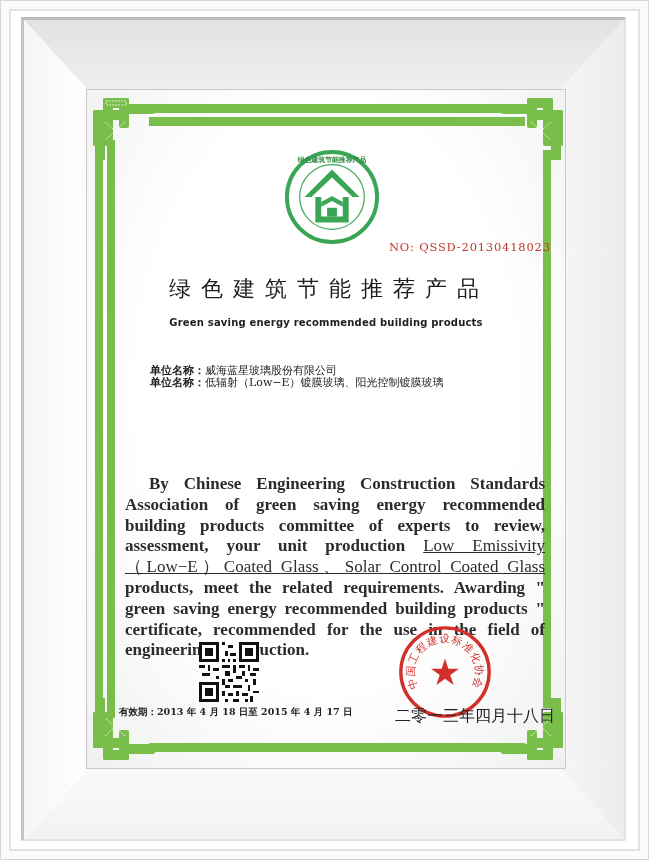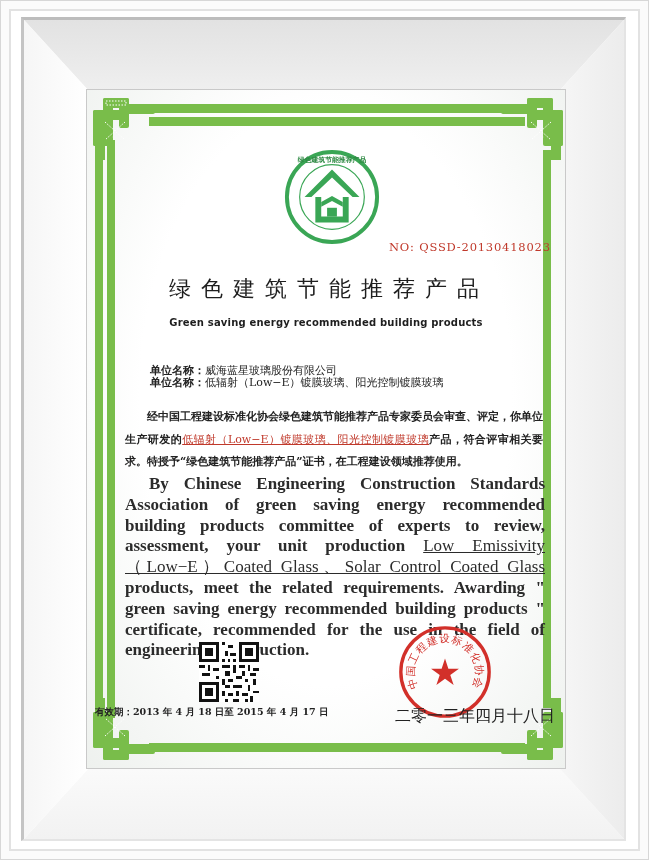--- a/index.html
+++ b/index.html
@@ -109,21 +109,21 @@
     text-align: justify;
   }
   .body-en .indent { display: inline-block; width: 24px; }
   .hl-under { text-decoration: underline; font-weight: normal; }
 
   .qr {
     position: absolute; left: 112px; top: 552px; width: 60px; height: 60px;
   }
   .qr svg { width: 100%; height: 100%; display: block; }
   .validity {
-    position: absolute; left: 8px; top: 616px; font-size: 9.5px; color: #222; font-weight: bold;
+    position: absolute; left: 32px; top: 616px; font-size: 9.5px; color: #222; font-weight: bold;
   }
   .seal {
     position: absolute; left: 310px; top: 534px; width: 96px; height: 96px;
   }
   .issue-date {
     position: absolute; left: 308px; top: 616px; font-size: 16px; color: #222;
   }
 </style>
 </head>
 <body>
@@ -238,23 +238,20 @@
     <div class="title-cn">绿色建筑节能推荐产品</div>
     <div class="title-en">Green saving energy recommended building products</div>
 
     <div class="info info-company">
       <span>单位名称：</span><span class="val">威海蓝星玻璃股份有限公司</span>
     </div>
     <div class="info info-product">
       <span>单位名称：</span><span class="val">低辐射（Low−E）镀膜玻璃、阳光控制镀膜玻璃</span>
     </div>
 
-    <div class="body-cn">
-      <span class="indent"></span><span>经中国工程建设标准化协会绿色建筑节能推荐产品专家委员会审查、评定，你单位生产研发的</span><span class="hl-red">低辐射（Low−E）镀膜玻璃、阳光控制镀膜玻璃</span><span>产品，符合评审相关要求。特授予“绿色建筑节能推荐产品”证书，在工程建设领域推荐使用。</span>
-    </div>
 
     <div class="body-en">
       <span class="indent"></span><span>By Chinese Engineering Construction Standards Association of green saving energy recommended building products committee of experts to review, assessment, your unit production </span><span class="hl-under">Low Emissivity（Low−E）Coated Glass、Solar Control Coated Glass</span><span> products, meet the related requirements. Awarding " green saving energy recommended building products " certificate, recommended for the use in the field of engineering construction.</span>
     </div>
 
     <div class="qr">
       <svg viewBox="0 0 21 21" shape-rendering="crispEdges">
         <rect width="21" height="21" fill="#ffffff"></rect>
         <g fill="#111">
           <rect x="0" y="0" width="7" height="7"></rect>

